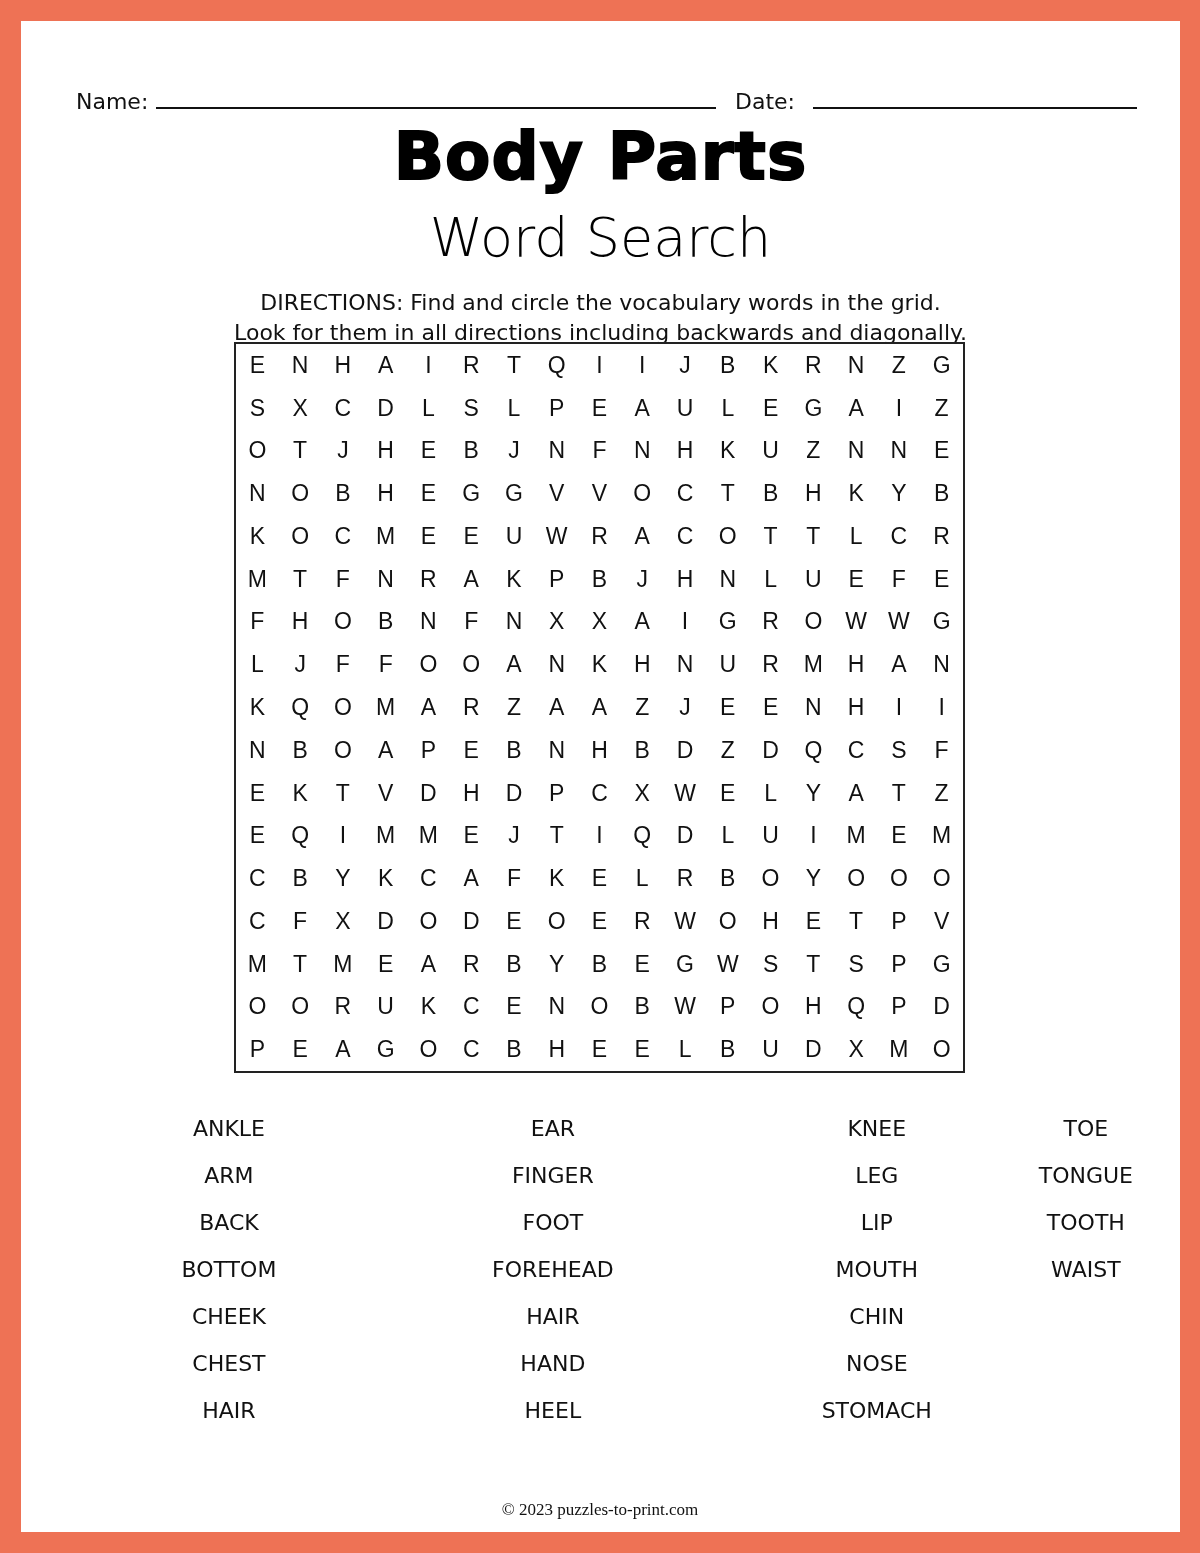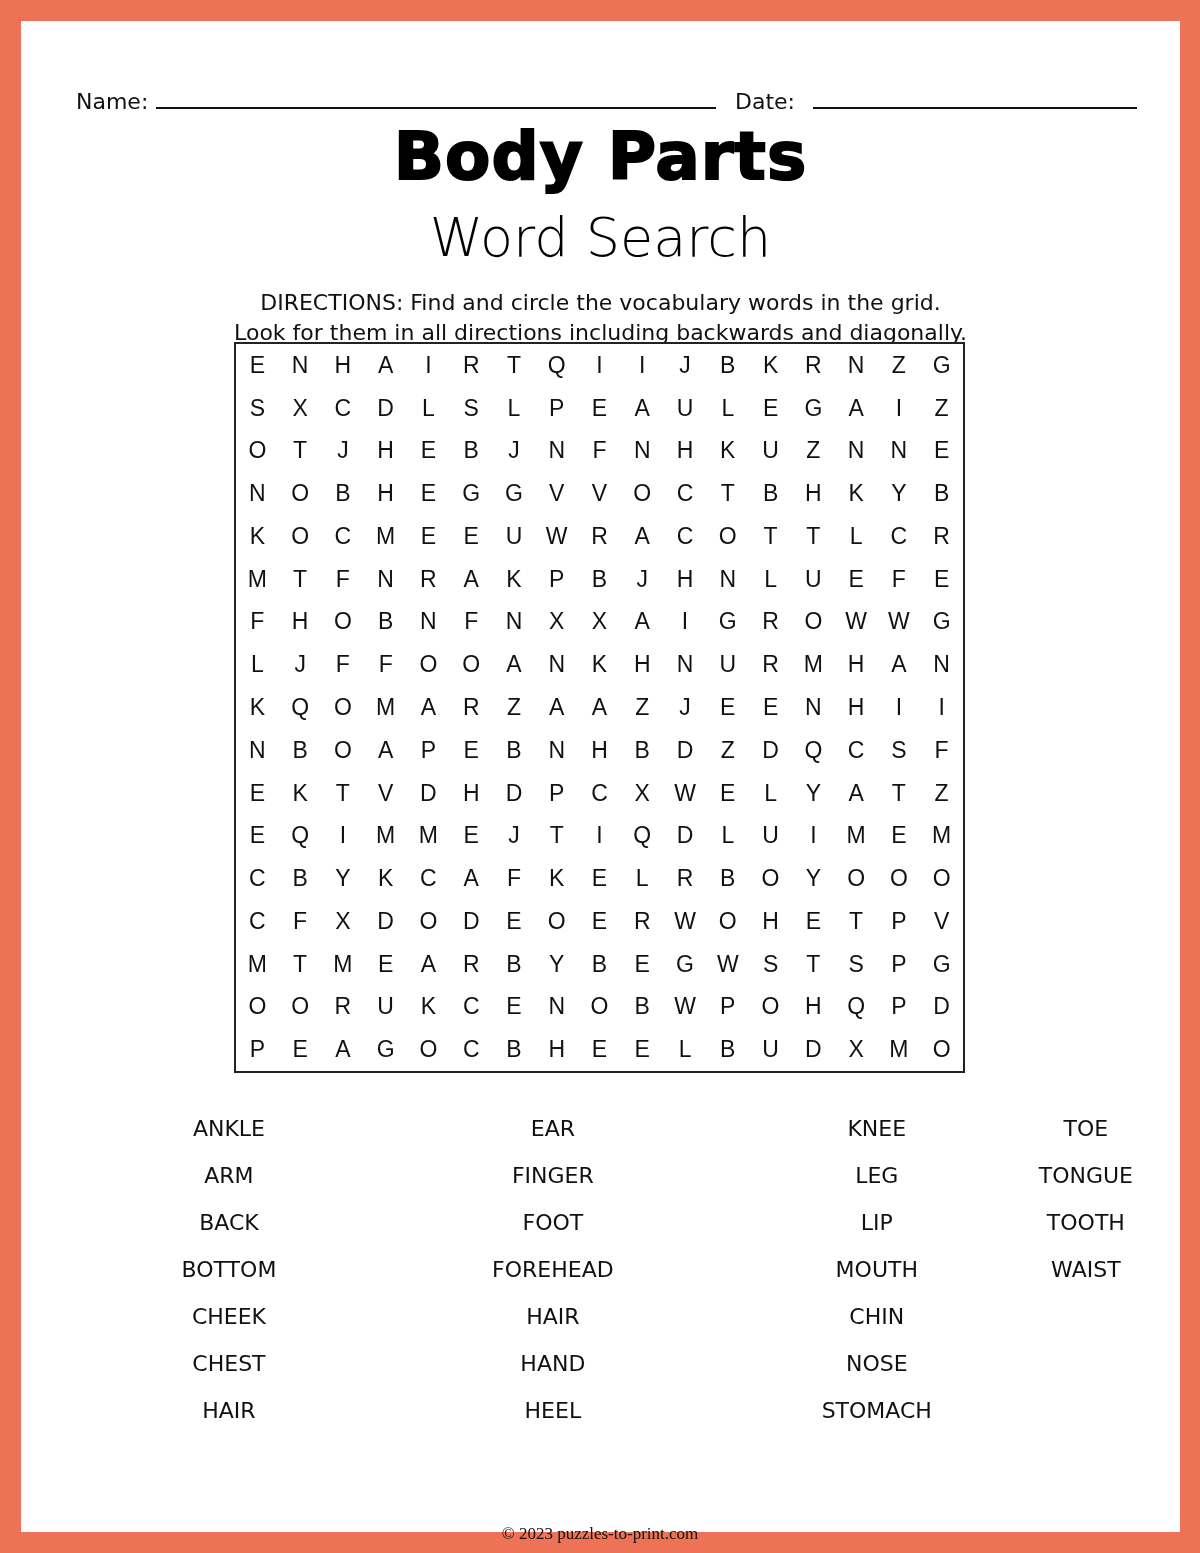--- a/index.html
+++ b/index.html
@@ -101,21 +101,20 @@
     line-height: 38px;
   }
   .footer {
     position: absolute;
     left: 0; right: 0;
     top: 1500px;
     text-align: center;
     font-family: "Liberation Serif", serif;
     font-size: 17px;
     color: #111;
-    margin-top: 24px;
   }
 </style>
 </head>
 <body>
 
 <div class="page">
 
   <div class="hdr-line" style="left:55px;">
     <span>Name:</span>
     <span class="blank" style="width:560px;"></span>

